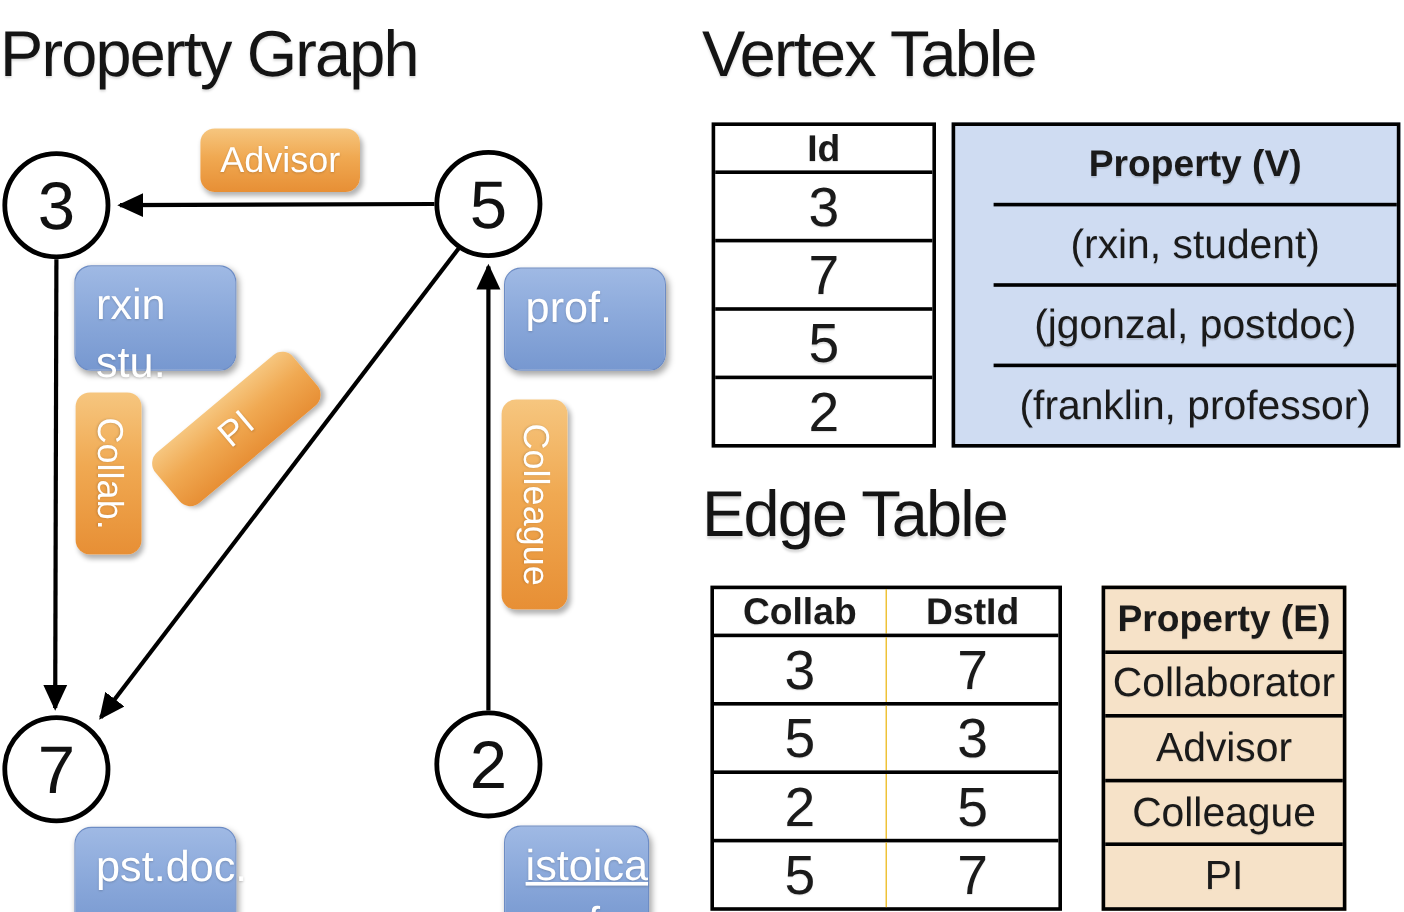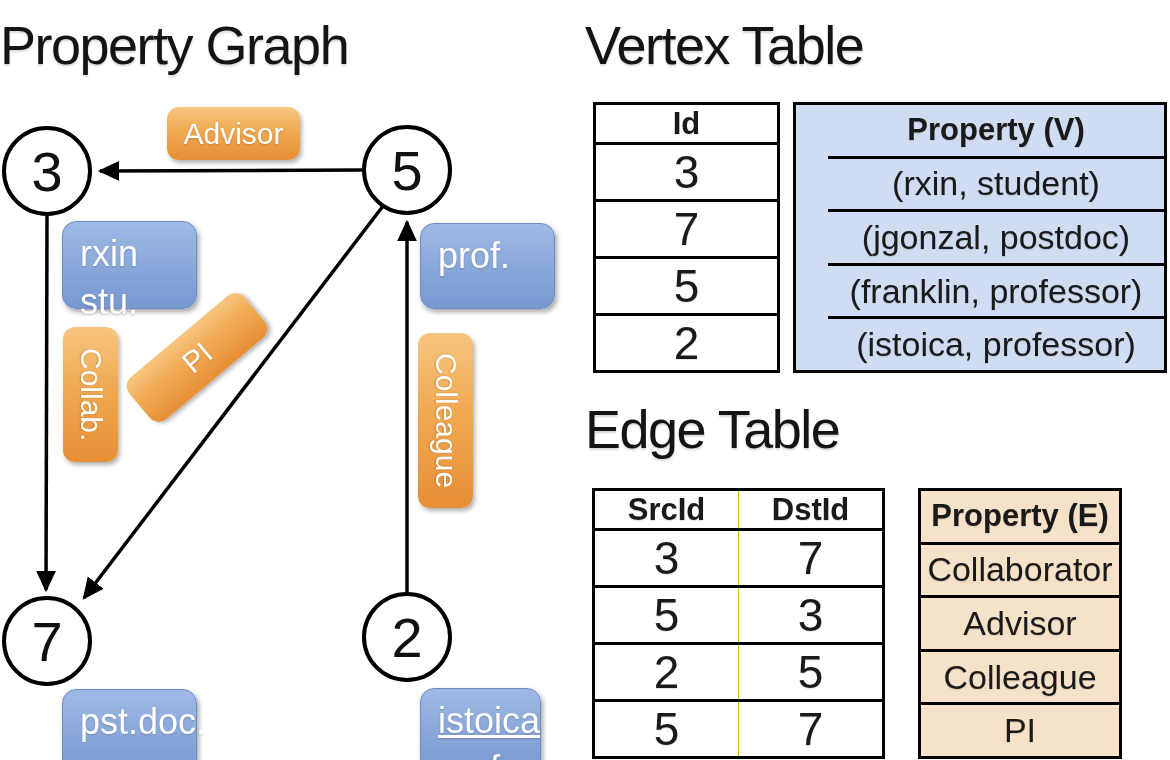--- a/index.html
+++ b/index.html
@@ -117,26 +117,25 @@
     <div class="trow">7</div>
     <div class="trow">5</div>
     <div class="trow">2</div>
   </div>
 
   <div class="tbox bluefill" style="left:793px; top:102px; width:374px; height:271px;padding-left:32px;">
     <div class="trow header">Property (V)</div>
     <div class="trow value">(rxin, student)</div>
     <div class="trow value">(jgonzal, postdoc)</div>
     <div class="trow value">(franklin, professor)</div>
-    <div class="trow value">(istoica, professor)</div>
   </div>
 
   <div class="tbox" style="left:592px; top:488px; width:293px; height:271px;">
     <div class="trow header">
-      <div class="cell">SrcId</div>
+      <div class="cell">Collab</div>
       <div class="cell">DstId</div>
     </div>
     <div class="trow">
       <div class="cell">3</div>
       <div class="cell">7</div>
     </div>
     <div class="trow">
       <div class="cell">5</div>
       <div class="cell">3</div>
     </div>

